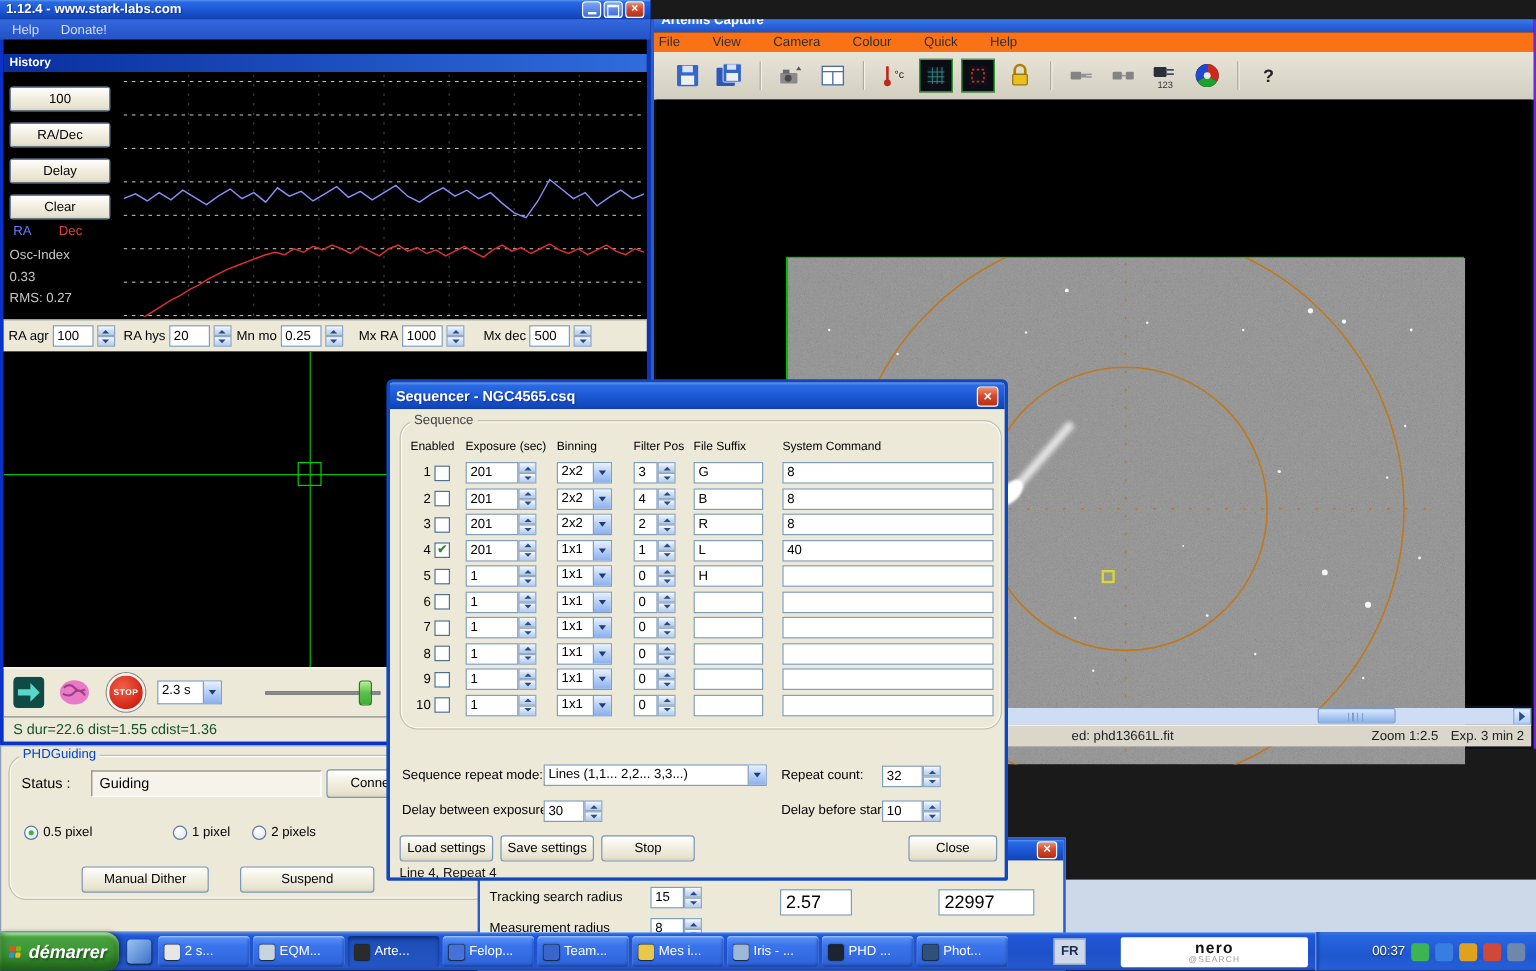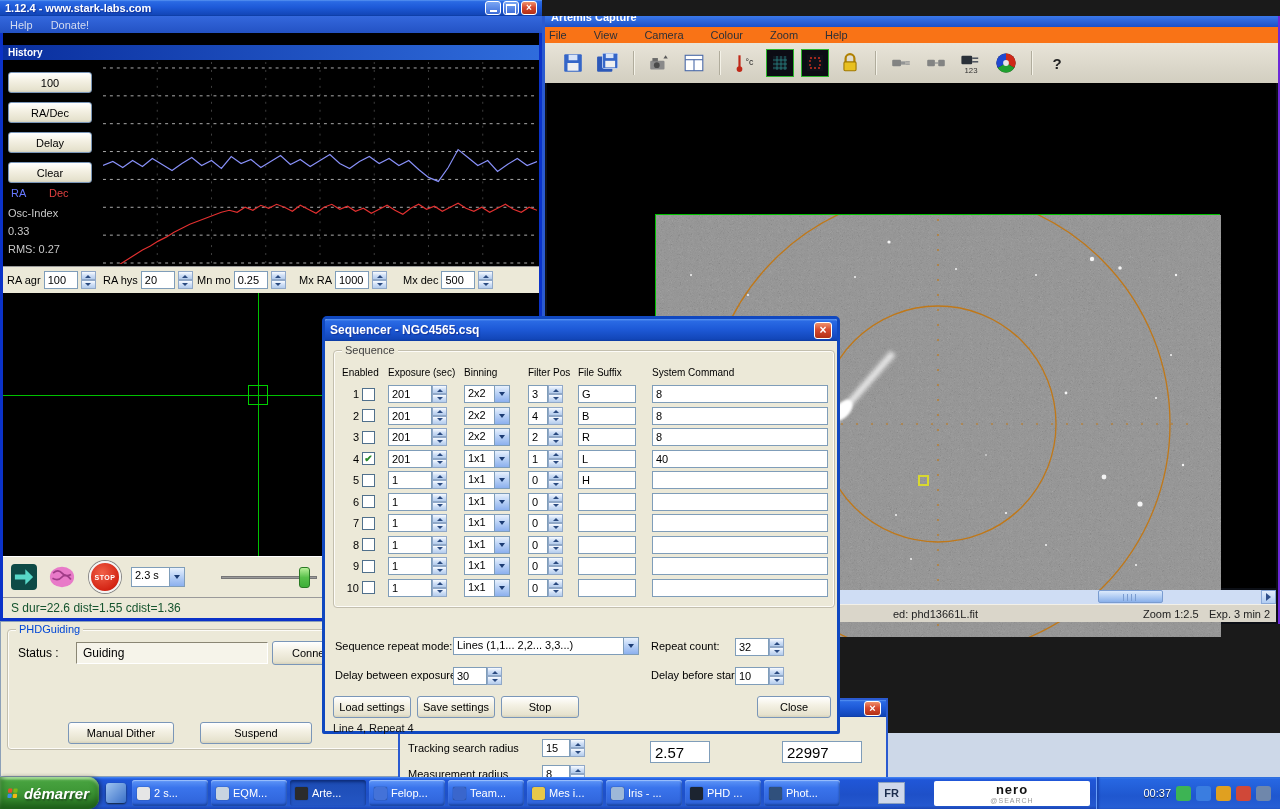--- a/index.html
+++ b/index.html
@@ -31,21 +31,21 @@
   .combo .val{flex:1;font-size:11px;padding:1px 3px;white-space:nowrap;overflow:hidden;}
   .combo .dd{width:15px;background:linear-gradient(180deg,#e8f1fd,#b6cff5 50%,#8cb0ee);
     border-left:1px solid #7f9db9;display:flex;align-items:center;justify-content:center;}
   .combo .dd::after{content:"";border:3px solid transparent;border-top:4px solid #1c3c74;margin-top:3px;}
   .checkbox{width:13px;height:13px;background:#fff;border:1px solid #50708c;font-size:10px;line-height:11px;
     text-align:center;color:#2a8a2a;font-weight:bold;display:inline-block;}
   .radio{width:12px;height:12px;border-radius:50%;border:1px solid #607c9c;flex:none;
     background:radial-gradient(circle at 35% 30%,#fff,#dfe6ee);position:relative;display:inline-block;}
   .radio.on::after{content:"";position:absolute;left:3px;top:3px;width:4px;height:4px;border-radius:50%;
     background:#44b044;box-shadow:0 0 1px #2a8a2a;}
-  .groupbox{position:absolute;border:1px solid #c3bfae;border-radius:4px;box-shadow:inset 0 0 0 1px #fdfcf8;}
+  .groupbox{position:absolute;border:1px solid #c3bfae;border-radius:15px;box-shadow:inset 0 0 0 1px #fdfcf8;}
   .gb-label{position:absolute;top:-7px;left:8px;background:#ece9d8;padding:0 3px;font-size:11px;}
 
   
   #phd-win{position:absolute;left:0;top:0;width:542px;height:621px;background:#0b32c8;z-index:10;}
   .phd-title{height:16px;}
   .phd-menu{height:17px;background:linear-gradient(180deg,#3468dd,#2352c4);color:#d4dcf0;font-size:11px;
     display:flex;gap:18px;padding:0 10px;align-items:center;}
   .phd-client{position:absolute;left:3px;right:3px;top:33px;bottom:3px;background:#000;}
   .hist-caption{position:absolute;left:0;right:0;top:12px;height:15px;font-size:10px;font-weight:bold;color:#fff;
     background:linear-gradient(90deg,#0a2f9e,#2f6cdc);display:flex;align-items:center;padding:0 5px;}
@@ -352,40 +352,57 @@
       </div>
     </div>
   </div>
 
   <div id="phd-panel">
     <div class="groupbox">
       <span class="gb-label pp-label">PHDGuiding</span>
       <span class="pp-status-lbl">Status :</span>
       <span class="pp-status-field">Guiding</span>
       <span class="btn pp-connect">Connec</span>
+      <div class="pp-radios">
+
+          <div class="rad">
+            <span class="radio on"></span>
+            <span>0.5 pixel</span>
+          </div>
+
+          <div class="rad">
+            <span class="radio"></span>
+            <span>1 pixel</span>
+          </div>
+
+          <div class="rad">
+            <span class="radio"></span>
+            <span>2 pixels</span>
+          </div>
+        </div>
       <span class="btn pp-dither">Manual Dither</span>
       <span class="btn pp-suspend">Suspend</span>
     </div>
   </div>
 
   <div id="artemis">
     <div class="a-title">
       <span>Artemis Capture</span>
     </div>
     <div class="a-menu">
 
         <span>File</span>
 
         <span>View</span>
 
         <span>Camera</span>
 
         <span>Colour</span>
 
-        <span>Zoom</span>
+        <span>Quick</span>
 
         <span>Help</span>
       </div>
     <div class="a-toolbar">
       <span class="tool">
         <svg viewBox="0 0 20 20" width="22" height="22">
             <rect x="2" y="2" width="16" height="16" rx="1" fill="#3566c8"></rect>
         <rect x="6" y="2.5" width="8" height="5" fill="#d8e4f8"></rect>
             <rect x="5" y="10" width="10" height="7" fill="#f0f0f0"></rect>
           </svg>

